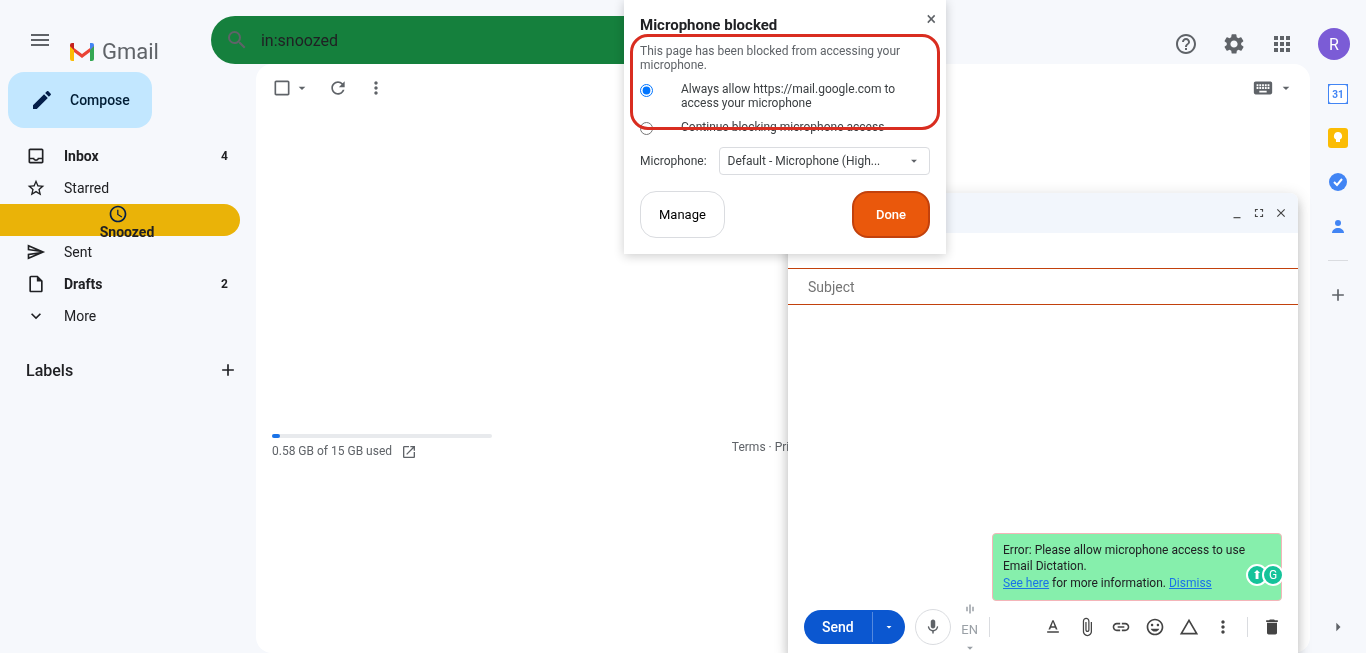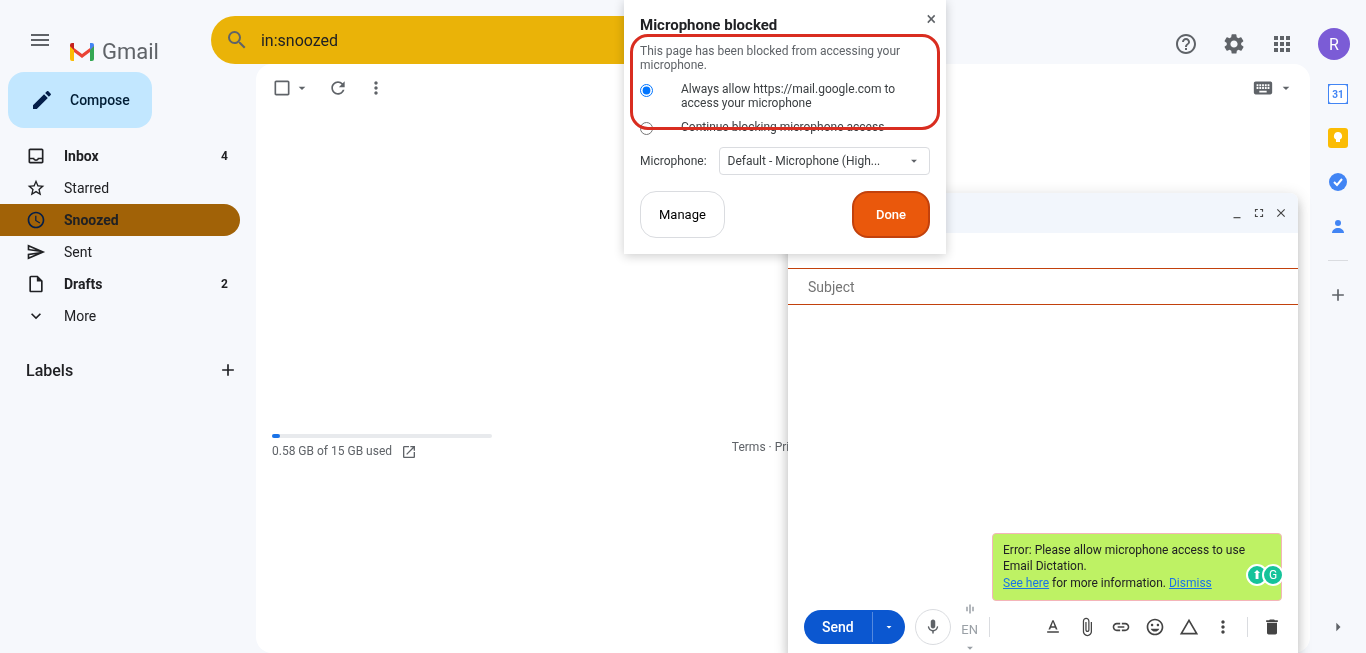--- a/index.html
+++ b/index.html
@@ -3,33 +3,33 @@
 <meta charset="utf-8">
 <style>
   * { box-sizing: border-box; margin: 0; padding: 0; font-family: 'Google Sans', Roboto, Arial, sans-serif; }
   body { width: 1366px; height: 653px; background: #f6f8fc; overflow: hidden; position: relative; }
   
   
   .header { display: flex; align-items: flex-end; height: 64px; padding: 0 16px; }
   .menu-btn { width: 48px; height: 48px; display: flex; align-items: center; justify-content: center; border-radius: 50%; cursor: pointer; }
   .logo-area { display: flex; align-items: center; margin-left: 4px; }
   .logo-text { font-size: 22px; color: #5f6368; margin-left: 6px; }
-  .search-bar { flex: 1; max-width: 720px; margin-left: 52px; height: 48px; background: #eab308; border-radius: 24px; display: flex; align-items: center; padding: 0 14px; }
+  .search-bar { flex: 1; max-width: 720px; margin-left: 52px; height: 48px; background: #15803d; border-radius: 24px; display: flex; align-items: center; padding: 0 14px; }
   .search-input { flex: 1; border: none; background: transparent; font-size: 16px; outline: none; color: #202124; }
   .header-right { margin-left: auto; display: flex; align-items: center; gap: 8px; }
   .icon-btn { width: 40px; height: 40px; display: flex; align-items: center; justify-content: center; border-radius: 50%; cursor: pointer; color: #5f6368; }
   .avatar { width: 32px; height: 32px; border-radius: 50%; background: #7b5cd6; color: #fff; display: flex; align-items: center; justify-content: center; font-size: 16px; margin-left: 8px; }
   
   
   .main-layout { display: flex; height: calc(100% - 64px); }
   .sidebar { width: 256px; padding: 8px 0; }
   .compose-btn { display: flex; align-items: center; gap: 16px; background: #c2e7ff; border-radius: 16px; padding: 16px 22px; margin: 0 8px 12px 8px; cursor: pointer; width: fit-content; }
   .compose-btn span { font-size: 14px; color: #001d35; font-weight: 500; }
   .nav-item { display: flex; align-items: center; height: 32px; padding: 0 12px 0 26px; border-radius: 0 16px 16px 0; cursor: pointer; font-size: 14px; margin-right: 16px; }
-  .nav-item.active { background: #a16207; font-weight: 700; }
+  .nav-item.active { background: #eab308; font-weight: 700; flex-direction: column; }
   .nav-item .nav-icon { width: 20px; display: flex; justify-content: center; margin-right: 18px; color: #202124; }
   .nav-item.active .nav-icon { color: #041e49; }
   .nav-item .nav-label { flex: 1; color: #202124; }
   .nav-item .nav-count { font-size: 12px; color: #5f6368; }
   .nav-item.bold .nav-label, .nav-item.bold .nav-count { font-weight: 700; color: #202124; }
   .labels-header { display: flex; align-items: center; justify-content: space-between; padding: 0 18px 0 26px; height: 40px; margin-top: 18px; }
   .labels-header span { font-size: 16px; color: #202124; font-weight: 500; }
   
   
   .content { flex: 1; background: #fff; border-radius: 16px; margin-right: 56px; position: relative; overflow: hidden; }
@@ -59,21 +59,21 @@
   .send-btn { display: flex; align-items: center; background: #0b57d0; color: #fff; border-radius: 18px; overflow: hidden; cursor: pointer; }
   .send-btn-main { padding: 9px 18px; font-size: 14px; font-weight: 500; }
   .send-btn-dd { padding: 9px 10px; border-left: 1px solid rgba(255,255,255,.3); }
   .mic-btn { width: 36px; height: 36px; border-radius: 50%; border: 1px solid #dadce0; display: flex; align-items: center; justify-content: center; cursor: pointer; }
   .lang-ind { display: flex; align-items: center; gap: 4px; color: #9aa0a6; font-size: 13px; flex-direction: column; }
   .tb-icons { display: flex; align-items: center; gap: 14px; margin-left: auto; color: #444; }
   .tb-icons > * { cursor: pointer; }
   .tb-divider { width: 1px; height: 20px; background: #dadce0; }
   
   
-  .error-toast { position: absolute; right: 16px; bottom: 52px; width: 290px; background: #bef264; border: 1px solid #f4b5b9; border-radius: 4px; padding: 8px 10px; font-size: 12px; color: #202124; line-height: 1.4; }
+  .error-toast { position: absolute; right: 16px; bottom: 52px; width: 290px; background: #86efac; border: 1px solid #f4b5b9; border-radius: 4px; padding: 8px 10px; font-size: 12px; color: #202124; line-height: 1.4; }
   .error-toast a { color: #1a73e8; text-decoration: underline; cursor: pointer; }
   
   
   .grammarly { position: absolute; right: 14px; bottom: 67px; display: flex; gap: -4px; }
   .g-bubble { width: 22px; height: 22px; border-radius: 50%; border: 2px solid #fff; display: flex; align-items: center; justify-content: center; font-size: 12px; color: #fff; }
   
   
   .perm-popup { position: absolute; left: 624px; top: 0; width: 322px; background: #fff; box-shadow: 0 2px 10px rgba(0,0,0,.2); padding: 16px; font-size: 13px; color: #3c4043; }
   .perm-title { font-size: 15px; color: #202124; margin-bottom: 10px; font-weight: bold; }
   .perm-close { position: absolute; right: 10px; top: 8px; cursor: pointer; font-size: 18px; color: #5f6368; }

